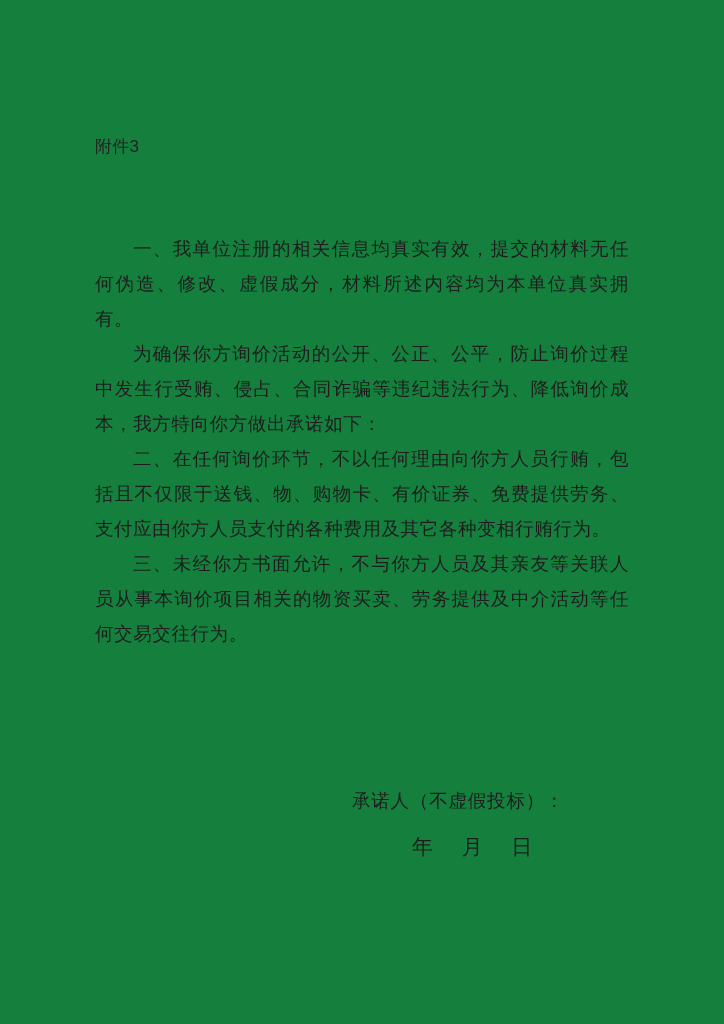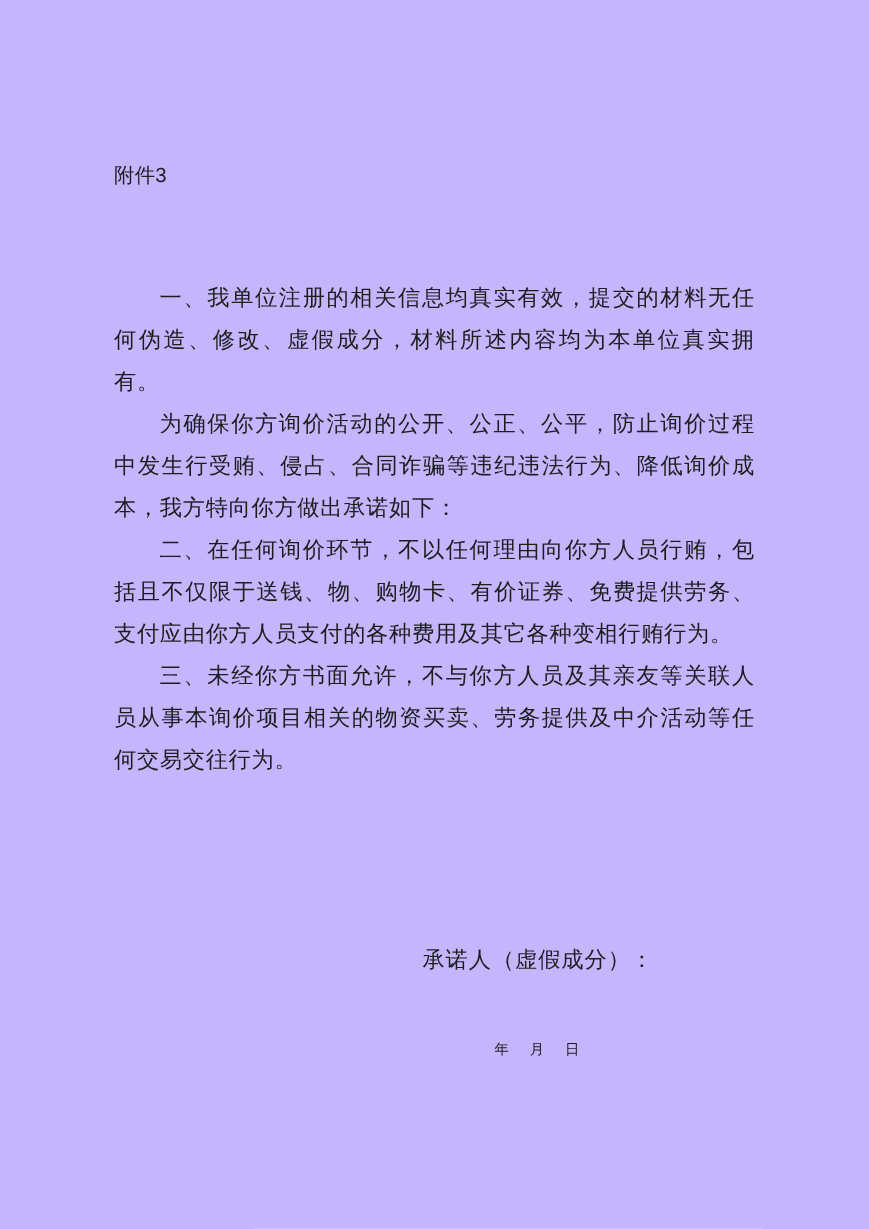--- a/index.html
+++ b/index.html
@@ -15,21 +15,21 @@
     font-family: "Liberation Serif", "DejaVu Serif", serif;
     color: #1a1a1a;
     -webkit-font-smoothing: antialiased;
   }
 
   .page {
     position: absolute;
     top: 0; left: 0;
     width: 724px;
     height: 1024px;
-    background: #c4b5fd;
+    background: #15803d;
   }
 
   
   .attach-label {
     position: absolute;
     left: 95px;
     top: 136px;
     font-family: "Liberation Sans", "DejaVu Sans", sans-serif;
     font-size: 17px;
     line-height: 22px;
@@ -88,23 +88,23 @@
     font-family: "Liberation Serif", "DejaVu Serif", serif;
     font-size: 18.5px;
     line-height: 30px;
     letter-spacing: 0.8px;
     color: #1d1d1d;
     white-space: nowrap;
   }
   .date-line {
     position: absolute;
     left: 412px;
-    top: 73px;
+    top: 46px;
     font-family: "Liberation Serif", "DejaVu Serif", serif;
-    font-size: 12px;
+    font-size: 21px;
     line-height: 30px;
     letter-spacing: 0.8px;
     color: #1d1d1d;
     white-space: nowrap;
   }
 </style>
 </head>
 <body>
 
 <div class="page">
@@ -113,17 +113,17 @@
 
 
   <div class="body-block">
     <p class="para">一、我单位注册的相关信息均真实有效，提交的材料无任何伪造、修改、虚假成分，材料所述内容均为本单位真实拥有。</p>
     <p class="para">为确保你方询价活动的公开、公正、公平，防止询价过程中发生行受贿、侵占、合同诈骗等违纪违法行为、降低询价成本，我方特向你方做出承诺如下：</p>
     <p class="para">二、在任何询价环节，不以任何理由向你方人员行贿，包括且不仅限于送钱、物、购物卡、有价证券、免费提供劳务、支付应由你方人员支付的各种费用及其它各种变相行贿行为。</p>
     <p class="para">三、未经你方书面允许，不与你方人员及其亲友等关联人员从事本询价项目相关的物资买卖、劳务提供及中介活动等任何交易交往行为。</p>
   </div>
 
   <div class="sign-block">
-    <div class="sign-line">承诺人（虚假成分）：</div>
+    <div class="sign-line">承诺人（不虚假投标）：</div>
     <div class="date-line">年　 月　 日</div>
   </div>
 
 </div>
 
 </body></html>

